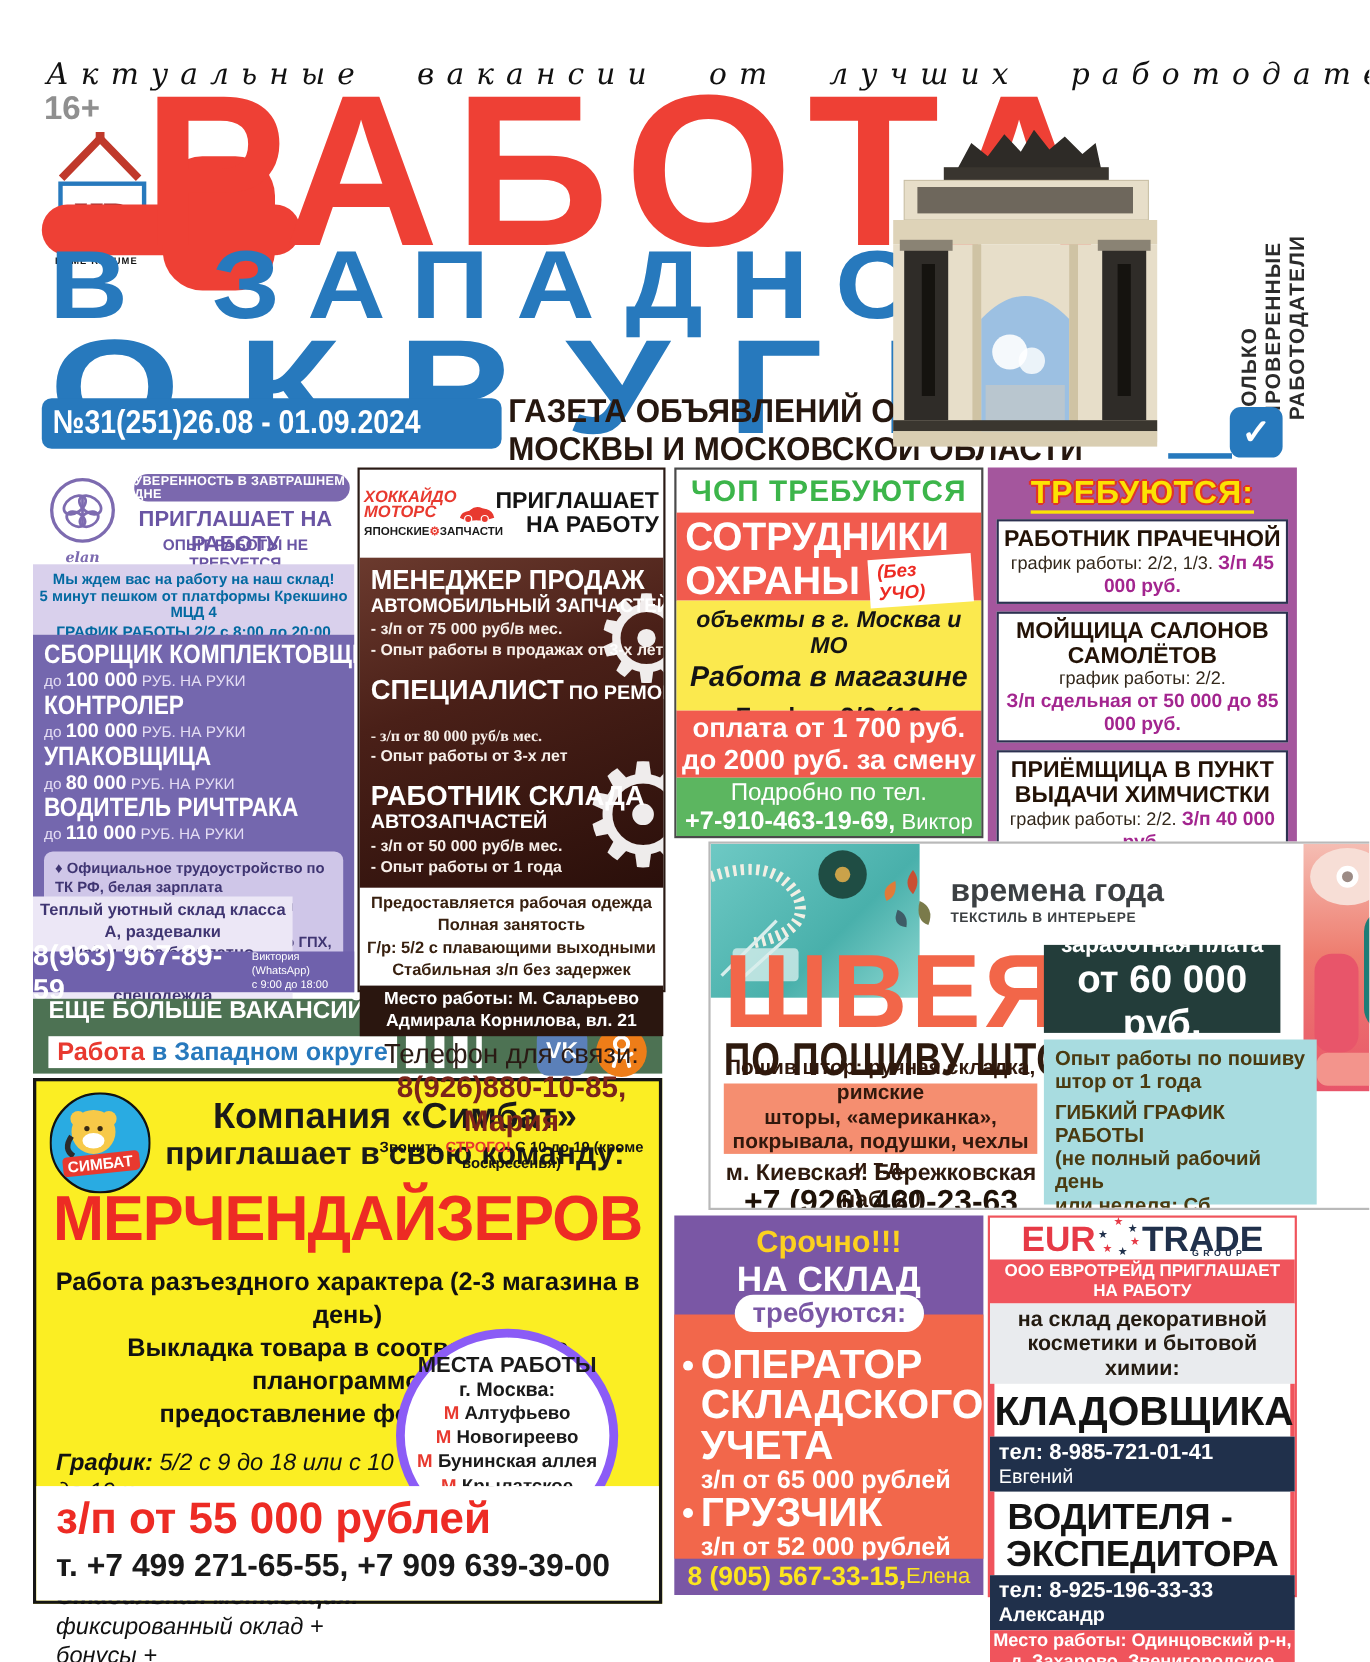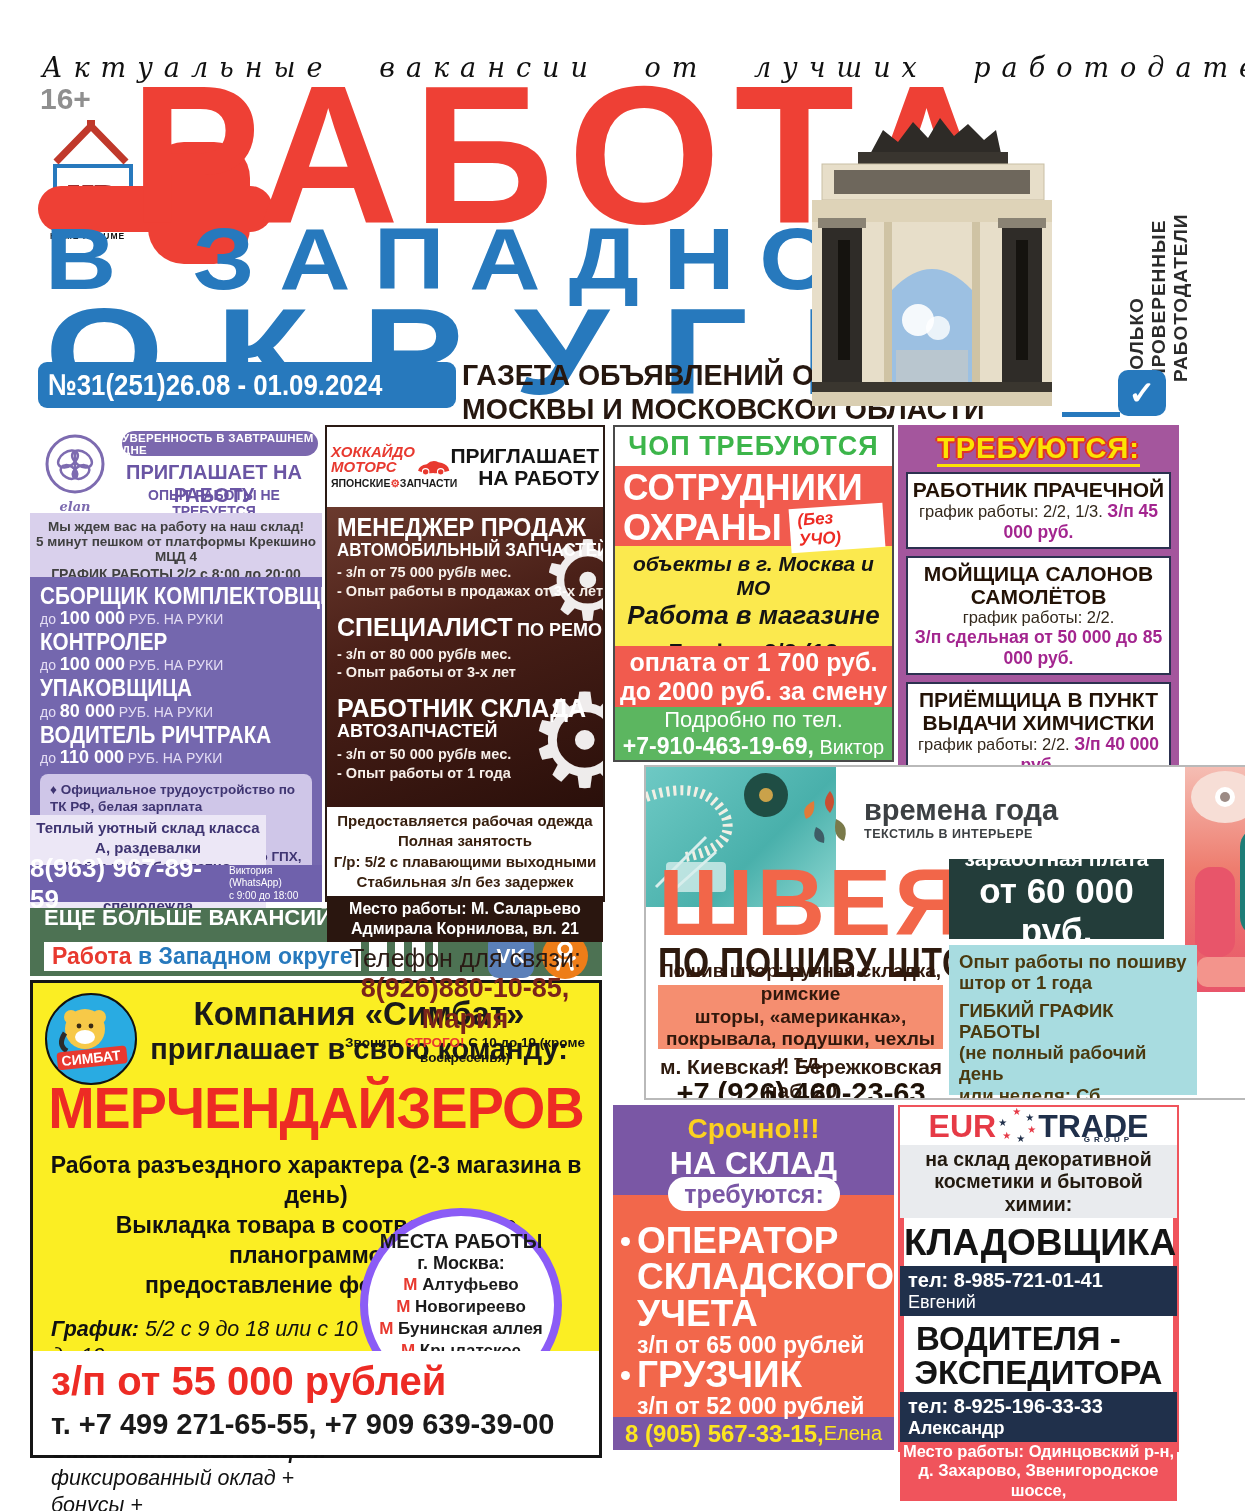--- a/index.html
+++ b/index.html
@@ -17,21 +17,21 @@
   .t-blue{color:#2779bd;font-weight:900;}
   .issue-box{background:#2779bd;border-radius:9px;color:#fff;display:flex;align-items:center;padding-left:10px;}
   .subt{font-weight:900;color:#26170f;font-size:30px;line-height:1.12;}
   .sidevert{writing-mode:vertical-rl;transform:rotate(180deg);font-size:19px;font-weight:bold;color:#2b2b2b;line-height:1.15;letter-spacing:1px;}
   .checkbox{background:#2779bd;border-radius:10px;color:#fff;display:flex;align-items:center;justify-content:center;font-size:32px;font-weight:900;}
 
   
   .elan-badge{background:#7b68ae;color:#fff;border-radius:13px;font-size:11.5px;font-weight:bold;
               display:flex;align-items:center;justify-content:center;letter-spacing:.3px;}
   .elan-purple{background:#7467ae;color:#fff;}
-  .elan-light{background:#d9d0ec;color:#404040;}
+  .elan-light{background:#d9d0ec;color:#0369a1;}
   .elan-job-t{font-weight:900;font-size:24px;line-height:1.05;color:#fff;}
   .elan-pay{color:#e4ddf4;font-size:14px;}
   .elan-pay b{color:#fff;font-size:18px;}
   .elan-ben{background:#cfc6e8;border-radius:8px;color:#3f3572;font-size:13.5px;font-weight:bold;line-height:1.25;}
   .elan-perk{color:#3f3572;font-weight:bold;font-size:15px;line-height:1.3;}
   .elan-phone{background:#6f61ac;color:#fff;display:flex;align-items:center;justify-content:center;gap:10px;}
 
   
   .grp{background:#4d7253;display:flex;flex-direction:column;justify-content:center;padding:6px 14px;}
   .grp-white{background:#fff;display:inline-flex;align-items:center;padding:1px 8px;font-weight:900;font-size:23px;}
@@ -325,21 +325,21 @@
       <span class="gear" style="right:-34px;top:10px;font-size:110px;">⚙</span>
       <span class="gear" style="right:-40px;bottom:-10px;font-size:130px;">⚙</span>
       <div>
         <div class="hok-jt"><span class="condL" style="transform:scaleX(.94);">МЕНЕДЖЕР ПРОДАЖ</span></div>
         <div class="hok-js"><span class="condL" style="transform:scaleX(.94);">АВТОМОБИЛЬНЫЙ ЗАПЧАСТЕЙ</span></div>
         <div class="hok-line" style="margin-top:4px;">- з/п от 75 000 руб/в мес.</div>
         <div class="hok-line">- Опыт работы в продажах от 3-х лет</div>
       </div>
       <div style="margin-top:14px;">
         <div class="nw"><span class="hok-jt">СПЕЦИАЛИСТ</span> <span class="hok-js">ПО РЕМОНТУ ДВС</span></div>
-        <div class="hok-line" style="margin-top:4px;">- з/п от 80 000 руб/в мес.</div>
+        <div class="hok-line" style="margin-top:20px;font-family:Liberation Serif, serif;">- з/п от 80 000 руб/в мес.</div>
         <div class="hok-line">- Опыт работы от 3-х лет</div>
       </div>
       <div style="margin-top:14px;">
         <div class="hok-jt">РАБОТНИК СКЛАДА</div>
         <div class="hok-js">АВТОЗАПЧАСТЕЙ</div>
         <div class="hok-line" style="margin-top:4px;">- з/п от 50 000 руб/в мес.</div>
         <div class="hok-line">- Опыт работы от 1 года</div>
       </div>
     </div>
     <div class="ctr hok-cond" style="padding:4px 0;">
@@ -509,20 +509,21 @@
         <span class="star" style="left:14px;top:0;color:#e63a46;">★</span>
         <span class="star" style="left:27px;top:6px;color:#20304b;">★</span>
         <span class="star" style="left:29px;top:18px;color:#e63a46;">★</span>
         <span class="star" style="left:18px;top:27px;color:#20304b;">★</span>
         <span class="star" style="left:4px;top:24px;color:#e63a46;">★</span>
         <span class="star" style="left:0;top:11px;color:#20304b;">★</span>
       </span>
       <span style="color:#20304b;font-weight:900;font-size:32px;">TRADE</span>
       <span style="position:absolute;right:44px;bottom:1px;font-size:8px;letter-spacing:4px;color:#20304b;font-weight:bold;">GROUP</span>
     </div>
+    <div class="eur-red ctr" style="padding:2px 0;font-weight:800;font-size:15.5px;">ООО ЕВРОТРЕЙД ПРИГЛАШАЕТ НА РАБОТУ</div>
     <div class="eur-gray ctr" style="padding:3px 0;font-weight:900;font-size:19.5px;line-height:1.15;">
       <div>на склад декоративной</div>
       <div>косметики и бытовой химии:</div>
     </div>
     <div class="ctr" style="padding:4px 0 2px;font-weight:900;font-size:37px;color:#141414;border-left:4px solid #f0545c;border-right:4px solid #f0545c;">КЛАДОВЩИКА</div>
     <div class="eur-navy" style="padding:3px 8px;"><span style="font-weight:900;font-size:20px;">тел: 8-985-721-01-41</span><span style="font-weight:normal;font-size:18px;margin-left:20px;"> Евгений</span></div>
     <div class="ctr" style="padding:6px 0 2px;font-weight:900;font-size:33px;line-height:1.02;color:#141414;border-left:4px solid #f0545c;border-right:4px solid #f0545c;">
       <div style="text-align:left;padding-left:12px;">ВОДИТЕЛЯ -</div>
       <div>ЭКСПЕДИТОРА</div>
     </div>

